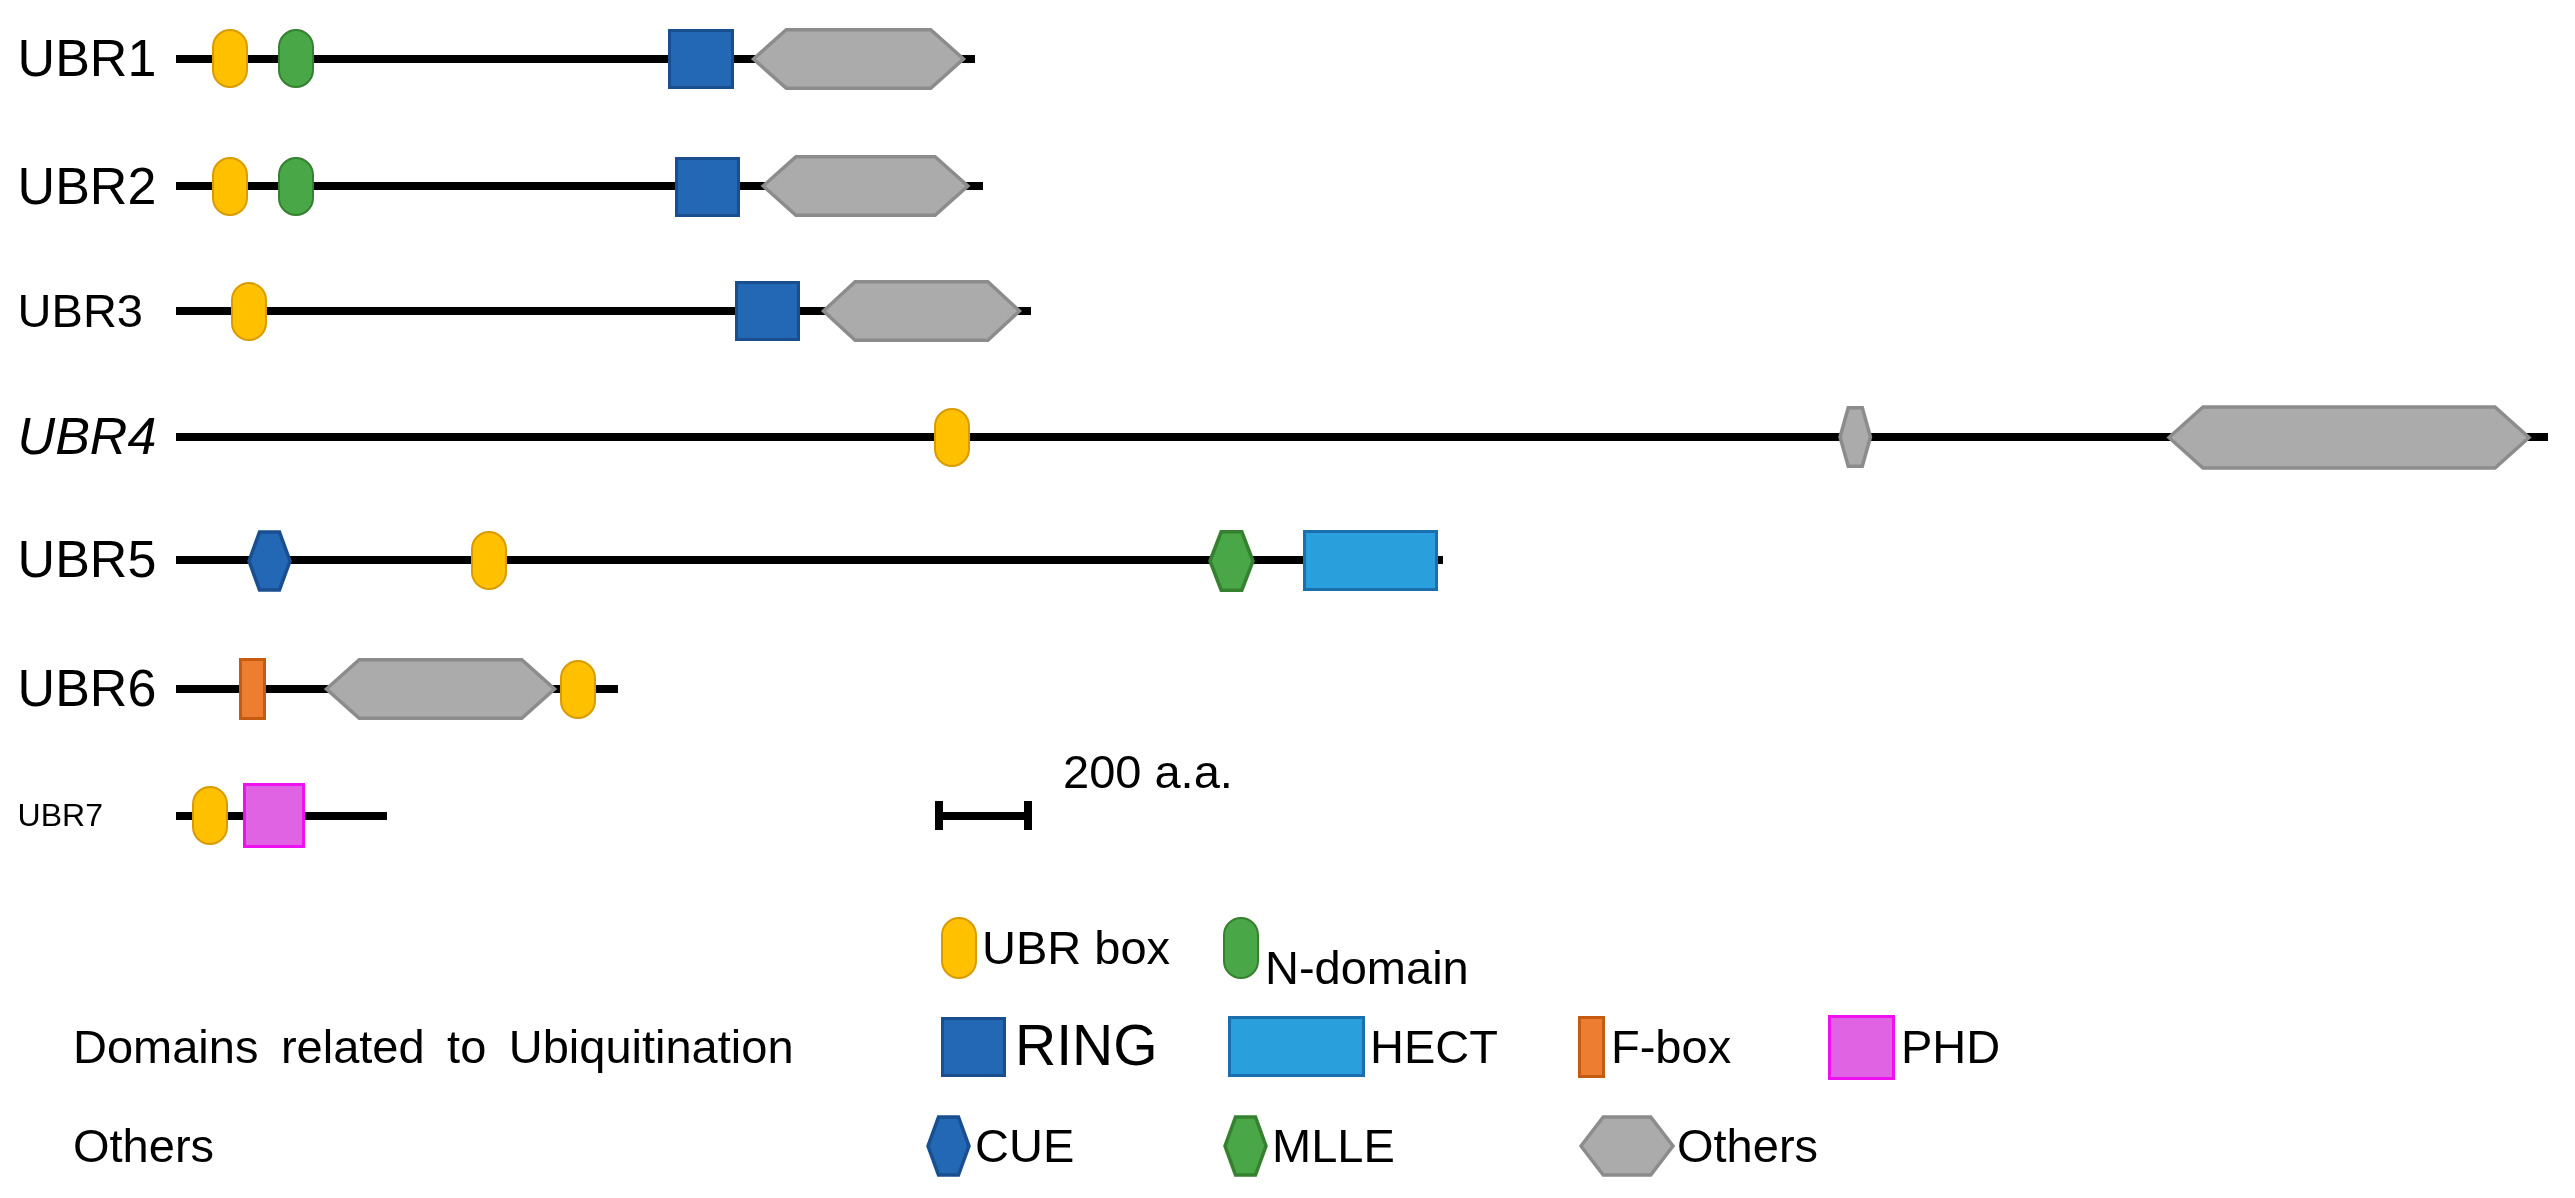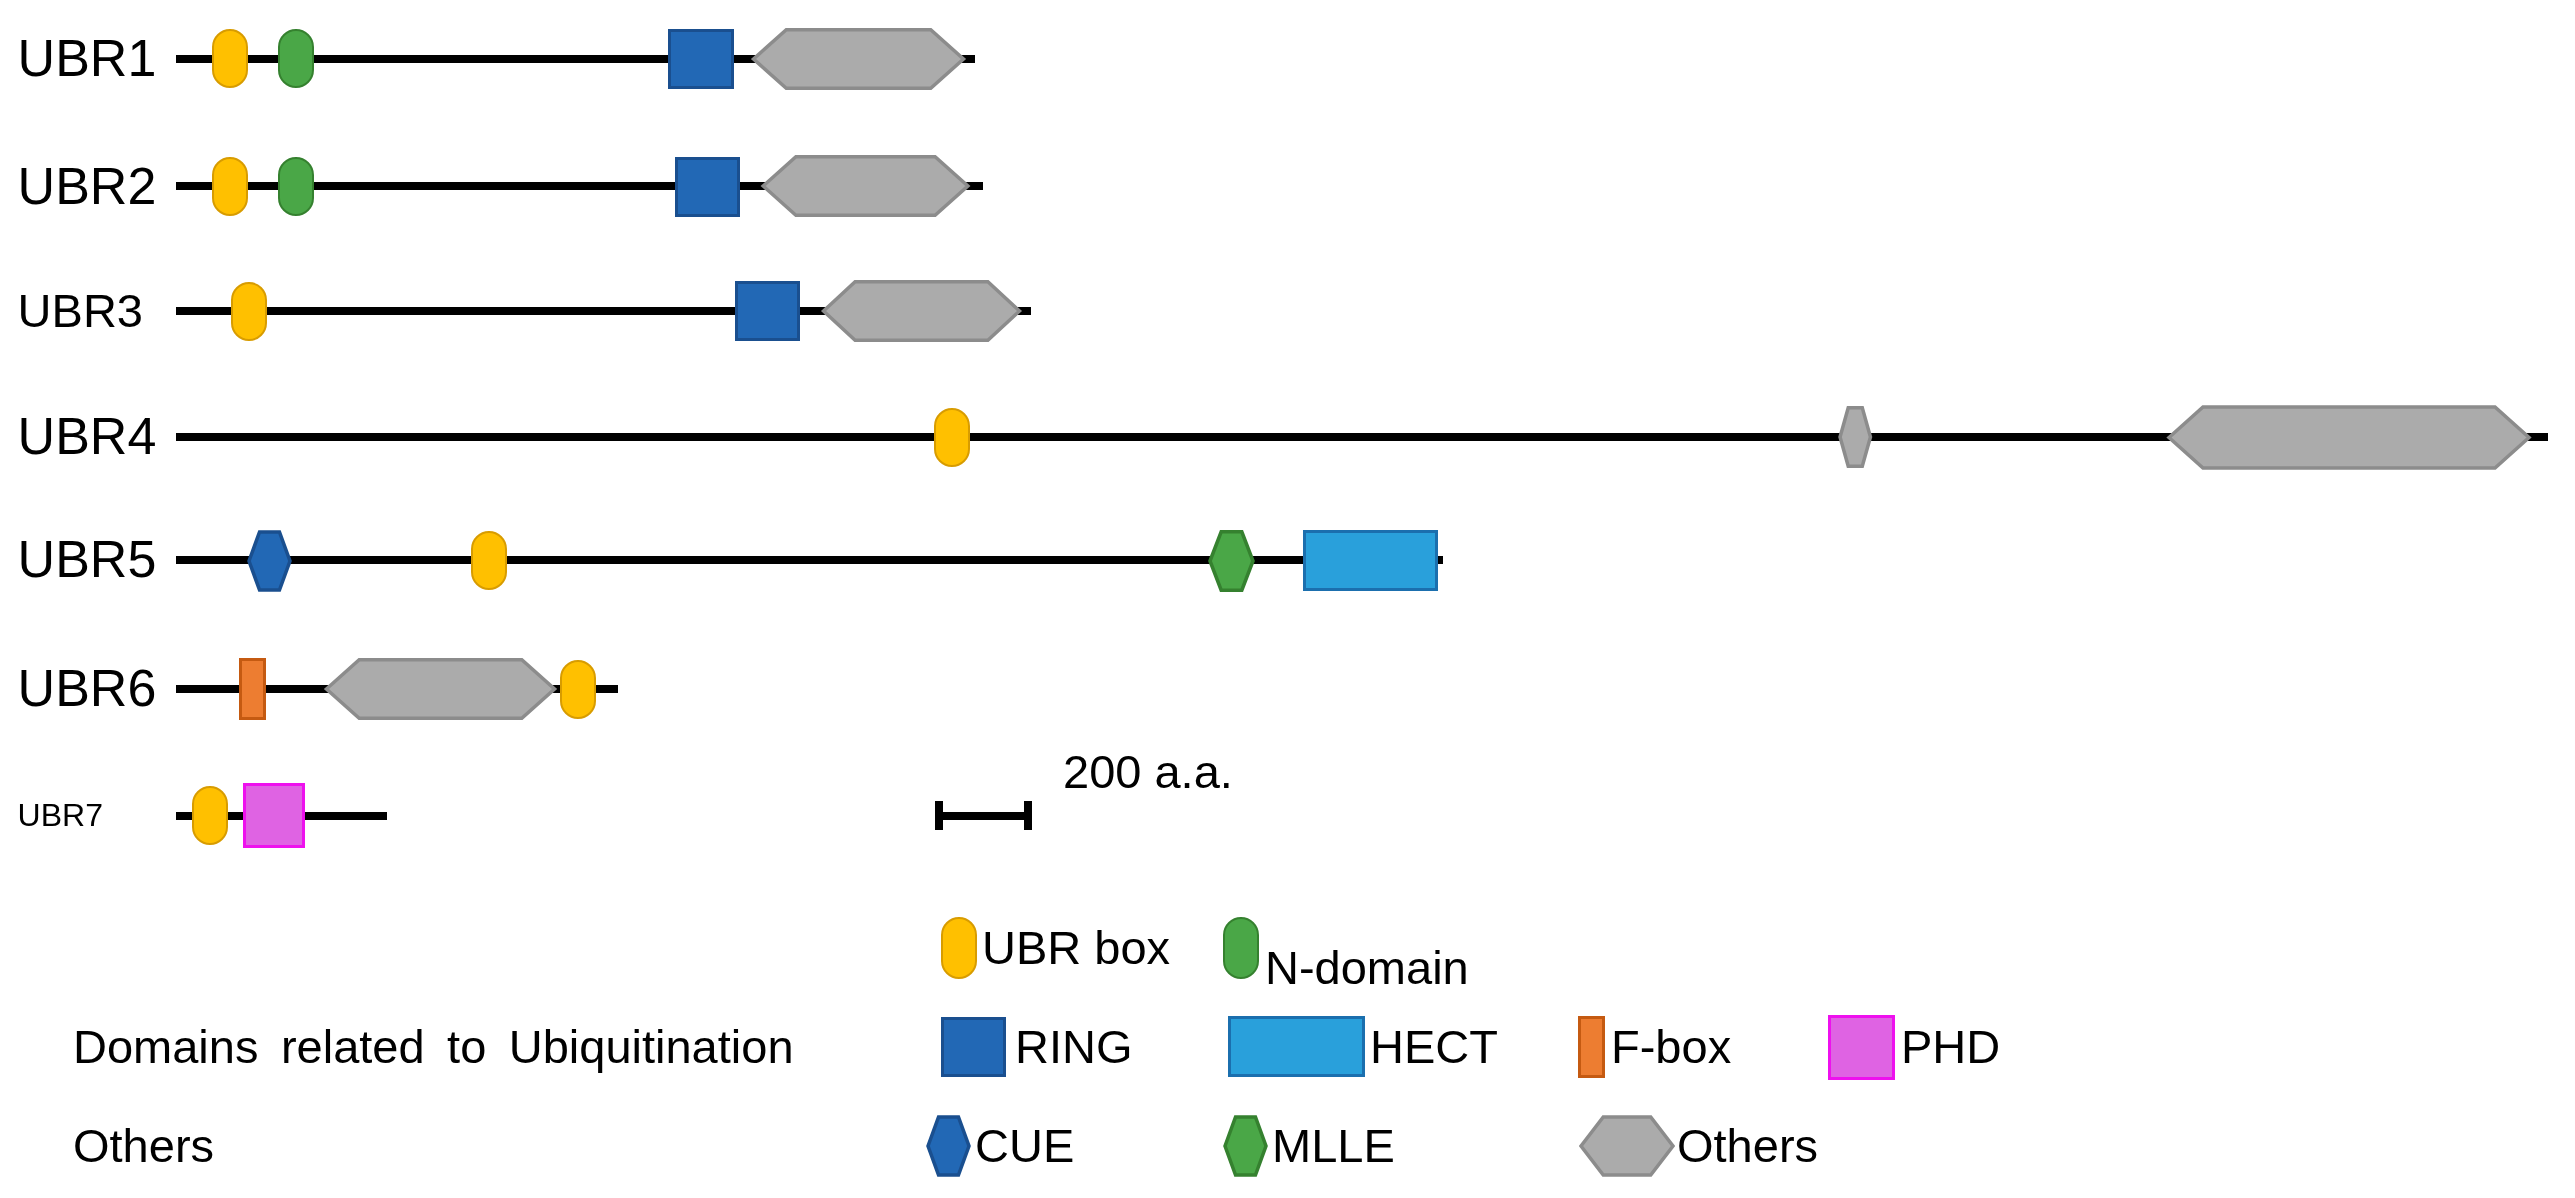--- a/index.html
+++ b/index.html
@@ -45,21 +45,21 @@
     <svg width="205" height="62" viewBox="0 0 350 106" class="abs" style="left: 763px; top: 155px;">
       <polygon points="0,53 56,3 294,3 350,53 294,103 56,103" fill="#ABABAB" stroke="#8C8C8C" stroke-width="6"></polygon>
     </svg>
     <div class="abs txt prot" style="left: 17.6px; top: 311px; transform: translateY(-52%); font-size: 47px;">UBR3</div>
     <div class="abs backbone" style="left: 176px; top: 307px; width: 855px; background: rgb(0, 0, 0);"></div>
     <div class="abs" style="width: 36px; height: 59px; background: rgb(255, 192, 0); border: 2.9px solid rgb(216, 156, 0); border-radius: 18px; left: 231px; top: 282px;"></div>
     <div class="abs" style="width: 65px; height: 60px; background: rgb(34, 104, 181); border: 3.5px solid rgb(26, 79, 143); left: 735px; top: 281px;"></div>
     <svg width="197" height="62" viewBox="0 0 335 106" class="abs" style="left: 823px; top: 280px;">
       <polygon points="0,53 54,3 281,3 335,53 281,103 54,103" fill="#ABABAB" stroke="#8C8C8C" stroke-width="6"></polygon>
     </svg>
-    <div class="abs txt prot" style="left: 17.6px; top: 437px; transform: translateY(-52%); font-size: 52px;">UBR4</div>
+    <div class="abs txt prot" style="left: 17.6px; top: 437px; transform: translateY(-52%); font-size: 52px; font-style: italic;">UBR4</div>
     <div class="abs backbone" style="left: 176px; top: 433px; width: 2372px; background: rgb(0, 0, 0);"></div>
     <div class="abs" style="width: 36px; height: 59px; background: rgb(255, 192, 0); border: 2.9px solid rgb(216, 156, 0); border-radius: 18px; left: 934px; top: 408px;"></div>
     <svg width="30.5" height="62" viewBox="0 0 52 106" class="abs" style="left: 1840px; top: 406px;">
       <polygon points="0,53 14,3 38,3 52,53 38,103 14,103" fill="#ABABAB" stroke="#8C8C8C" stroke-width="6"></polygon>
     </svg>
     <svg width="360" height="65" viewBox="0 0 614 110" class="abs" style="left: 2169px; top: 405px;">
       <polygon points="0,55 58,3 556,3 614,55 556,107 58,107" fill="#ABABAB" stroke="#8C8C8C" stroke-width="6"></polygon>
     </svg>
     <div class="abs txt prot" style="left: 17.6px; top: 560px; transform: translateY(-52%); font-size: 52px;">UBR5</div>
     <div class="abs backbone" style="left: 176px; top: 556px; width: 1267px; background: rgb(0, 0, 0);"></div>
@@ -81,21 +81,21 @@
     <div class="abs txt prot" style="left: 17.6px; top: 816px; transform: translateY(-52%); font-size: 32px;">UBR7</div>
     <div class="abs backbone" style="left: 176px; top: 812px; width: 211px; background: rgb(0, 0, 0);"></div>
     <div class="abs" style="width: 36px; height: 59px; background: rgb(255, 192, 0); border: 2.9px solid rgb(216, 156, 0); border-radius: 18px; left: 192px; top: 786px;"></div>
     <div class="abs" style="width: 62px; height: 65px; background: rgb(223, 99, 227); border: 3.5px solid rgb(238, 16, 238); left: 243px; top: 783px;"></div>
     <div class="abs" style="width: 36px; height: 62px; background: rgb(255, 192, 0); border: 2.9px solid rgb(216, 156, 0); border-radius: 18px; left: 941px; top: 917px;"></div>
     <div class="abs txt" style="left: 982px; top: 948px; transform: translateY(-52%); font-size: 47px;">UBR box</div>
     <div class="abs" style="width: 36px; height: 62px; background: rgb(74, 167, 71); border: 2.9px solid rgb(53, 129, 47); border-radius: 18px; left: 1223px; top: 917px;"></div>
     <div class="abs txt" style="left: 1265px; top: 948px; transform: translateY(-52%); font-size: 47px; margin-top: 20px;">N-domain</div>
     <div class="abs txt section" style="left: 73px; top: 1047px; transform: translateY(-52%); font-size: 47px;">Domains related to Ubiquitination</div>
     <div class="abs" style="width: 65px; height: 60px; background: rgb(34, 104, 181); border: 3.5px solid rgb(26, 79, 143); left: 941px; top: 1017px;"></div>
-    <div class="abs txt" style="left: 1015px; top: 1047px; transform: translateY(-52%); font-size: 47px;">RING</div>
+    <div class="abs txt" style="left: 1015px; top: 1047px; transform: translateY(-52%); font-size: 57px;">RING</div>
     <div class="abs" style="width: 137px; height: 61px; background: rgb(41, 160, 219); border: 3.5px solid rgb(27, 111, 174); left: 1228px; top: 1016px;"></div>
     <div class="abs txt" style="left: 1370px; top: 1047px; transform: translateY(-52%); font-size: 47px;">HECT</div>
     <div class="abs" style="width: 27px; height: 62px; background: rgb(237, 125, 49); border: 3.5px solid rgb(197, 90, 17); left: 1578px; top: 1016px;"></div>
     <div class="abs txt" style="left: 1611px; top: 1047px; transform: translateY(-52%); font-size: 47px;">F-box</div>
     <div class="abs" style="width: 67px; height: 65px; background: rgb(223, 99, 227); border: 3.5px solid rgb(238, 16, 238); left: 1828px; top: 1015px;"></div>
     <div class="abs txt" style="left: 1901px; top: 1047px; transform: translateY(-52%); font-size: 47px;">PHD</div>
     <div class="abs txt section" style="left: 73px; top: 1146px; transform: translateY(-52%); font-size: 47px;">Others</div>
     <svg width="41" height="62" viewBox="0 0 70 105" class="abs" style="left: 928px; top: 1115px;">
       <polygon points="0,52.5 18,3 52,3 70,52.5 52,102 18,102" fill="#2268B5" stroke="#1A4F8F" stroke-width="6"></polygon>
     </svg>

